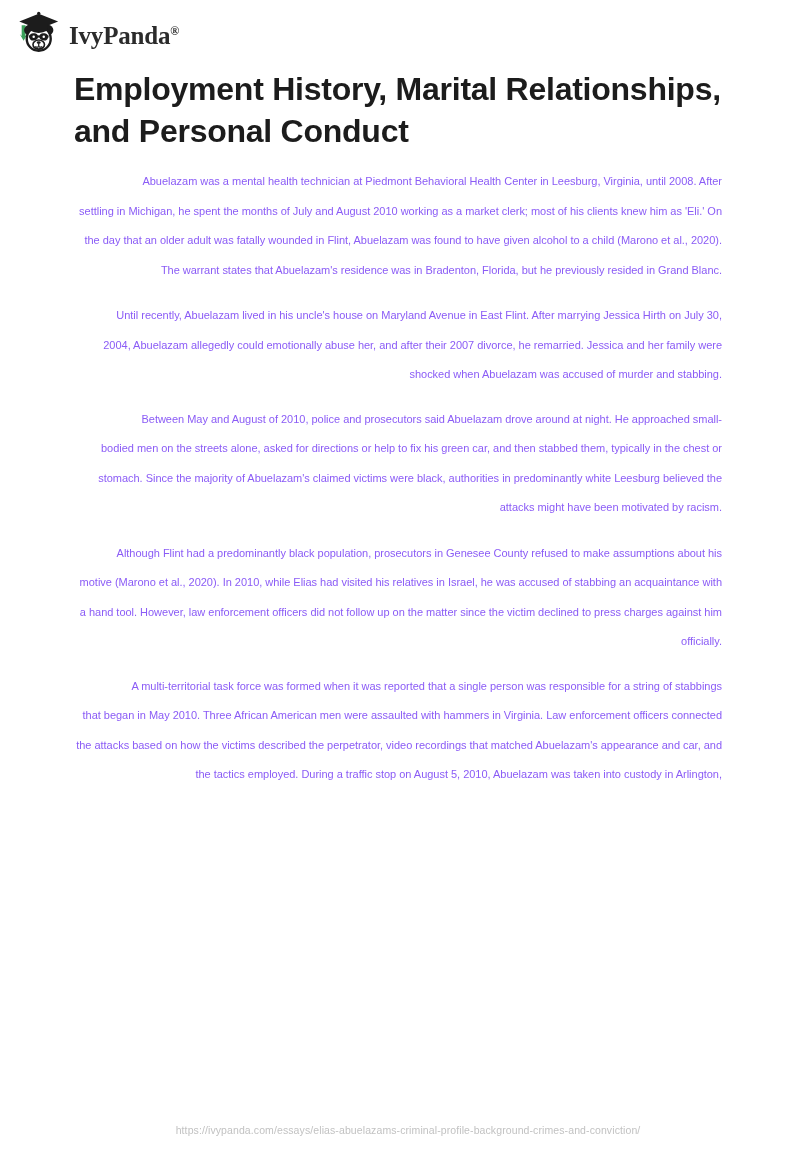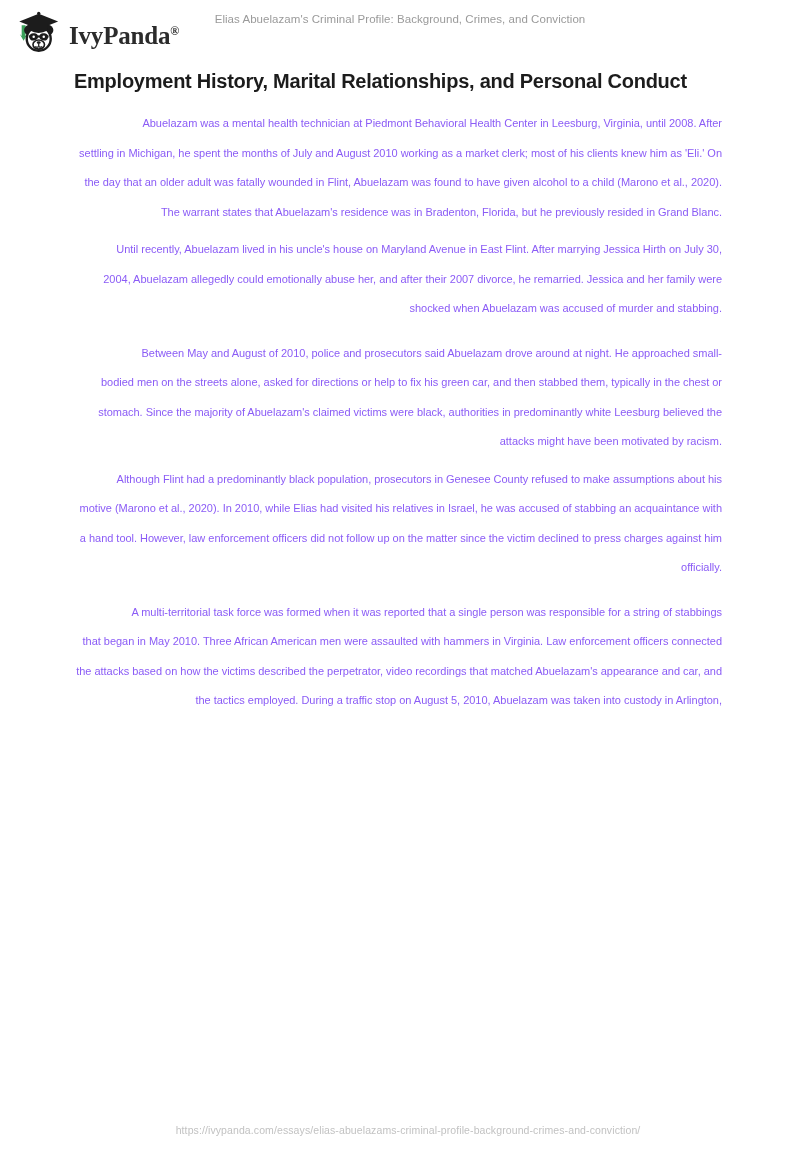--- a/index.html
+++ b/index.html
@@ -83,21 +83,21 @@
   
   .content {
     position: absolute;
     left: 74px;
     top: 68px;
     width: 648px;
   }
 
   h2.section-title {
     font-family: "Liberation Sans", sans-serif;
-    font-size: 20px;
+    font-size: 32px;
     font-weight: 700;
     color: #1c1c1c;
     line-height: 1.32;
     margin: 0 0 10px 0;
     letter-spacing: -0.25px;
   }
   h2.section-title.tight {
     letter-spacing: -0.3px;
   }
 
@@ -109,21 +109,21 @@
     font-family: "Liberation Sans", sans-serif;
     font-size: 11px;
     line-height: 29.5px;
     color: #8b5cf6;
     margin: 0 0 3px 0;
     text-indent: 38px;
     text-align: right;
     letter-spacing: -0.02px;
   }
   p.body-text + p.body-text {
-    margin-top: 8px;
+    margin-top: 16px;
   }
   .after-title { margin-top: 15px !important; }
 
   
   .page-footer {
     position: absolute;
     left: 8px;
     bottom: 22px;
     width: 800px;
     text-align: center;
@@ -168,21 +168,20 @@
           <path d="M51.5 78 q4 3 7 0" stroke="#1c1c1c" stroke-width="2.4" fill="none"></path>
 
           <path d="M51.5 10 L92 26 L51.5 42 L11 26 Z" fill="#1c1c1c"></path>
           <path d="M33 33 L33 45 q18 10 37 0 L70 33" fill="#1c1c1c"></path>
           <circle cx="51.5" cy="9" r="3.4" fill="#1c1c1c"></circle>
         </svg>
       </span>
       <span class="brand-name"><span>IvyPanda</span><span class="reg">®</span></span>
     </div>
 
-    <div class="running-head">Elias Abuelazam's Criminal Profile: Background, Crimes, and Conviction</div>
   </div>
 
   <div class="content">
 
     <h2 class="section-title sec-gap-1">Employment History, Marital Relationships, and Personal Conduct</h2>
     <p class="body-text after-title">Abuelazam was a mental health technician at Piedmont Behavioral Health Center in Leesburg, Virginia, until 2008. After settling in Michigan, he spent the months of July and August 2010 working as a market clerk; most of his clients knew him as 'Eli.' On the day that an older adult was fatally wounded in Flint, Abuelazam was found to have given alcohol to a child (Marono et al., 2020). The warrant states that Abuelazam's residence was in Bradenton, Florida, but he previously resided in Grand Blanc.</p>
     <p class="body-text">Until recently, Abuelazam lived in his uncle's house on Maryland Avenue in East Flint. After marrying Jessica Hirth on July 30, 2004, Abuelazam allegedly could emotionally abuse her, and after their 2007 divorce, he remarried. Jessica and her family were shocked when Abuelazam was accused of murder and stabbing.</p>
 
     <p class="body-text after-title">Between May and August of 2010, police and prosecutors said Abuelazam drove around at night. He approached small-bodied men on the streets alone, asked for directions or help to fix his green car, and then stabbed them, typically in the chest or stomach. Since the majority of Abuelazam's claimed victims were black, authorities in predominantly white Leesburg believed the attacks might have been motivated by racism.</p>
     <p class="body-text">Although Flint had a predominantly black population, prosecutors in Genesee County refused to make assumptions about his motive (Marono et al., 2020). In 2010, while Elias had visited his relatives in Israel, he was accused of stabbing an acquaintance with a hand tool. However, law enforcement officers did not follow up on the matter since the victim declined to press charges against him officially.</p>

